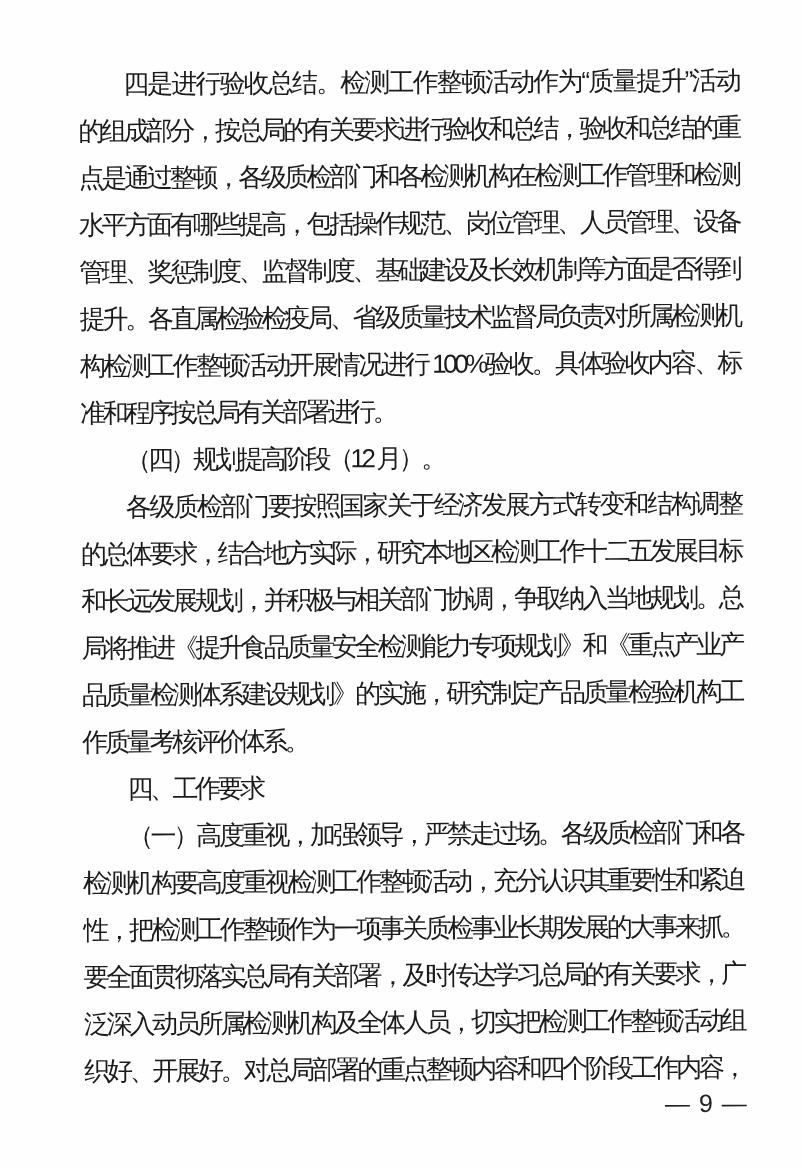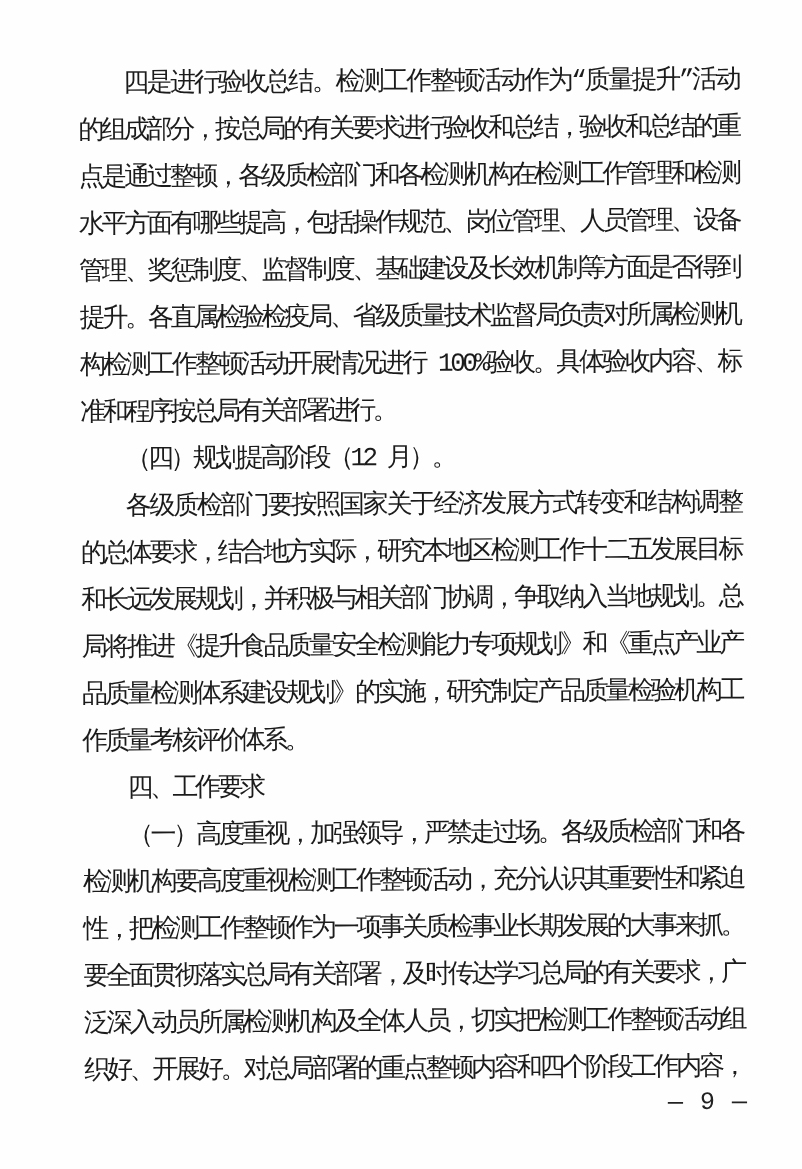--- a/index.html
+++ b/index.html
@@ -6,21 +6,21 @@
     margin: 0;
     padding: 0;
     background: #ffffff;
   }
   .page {
     position: relative;
     width: 802px;
     height: 1169px;
     background: #fefefe;
     overflow: hidden;
-    font-family: Liberation Mono, monospace;
+    font-family: Liberation Sans, sans-serif;
     color: #1b1b1b;
   }
   .text-block {
     position: absolute;
     top: 57px;
     left: 78px;
     width: 660px;
     transform: rotate(-0.35deg);
     transform-origin: top right;
   }

